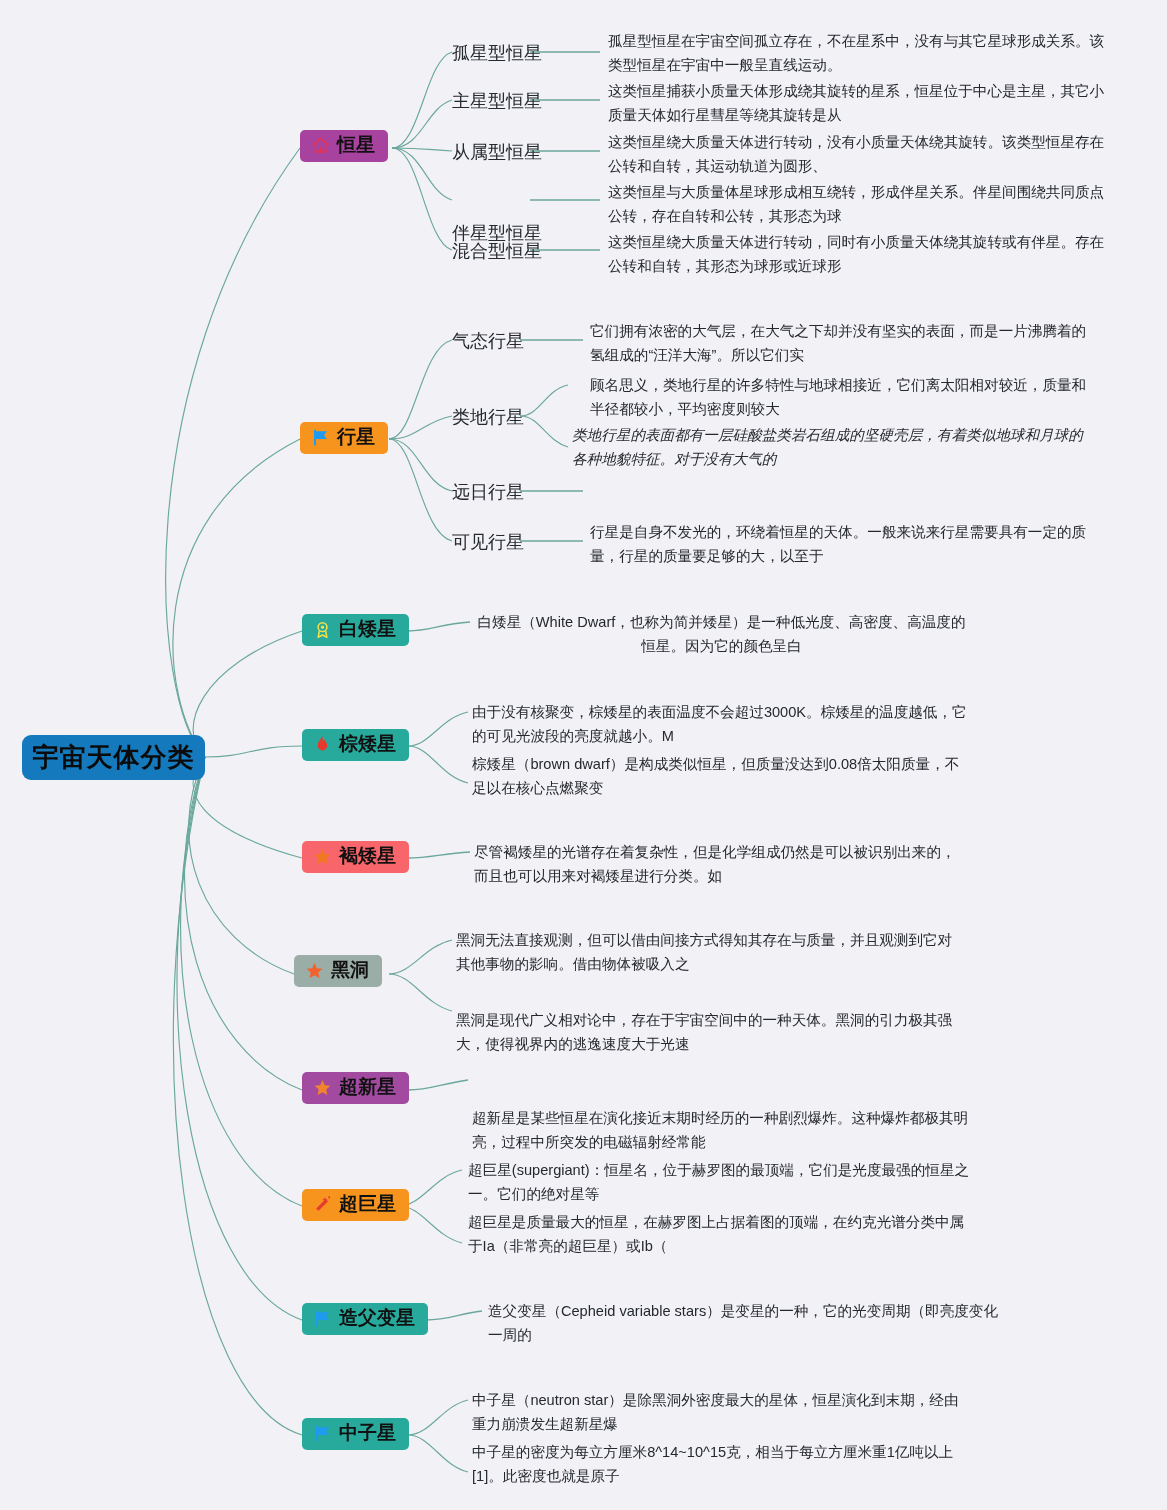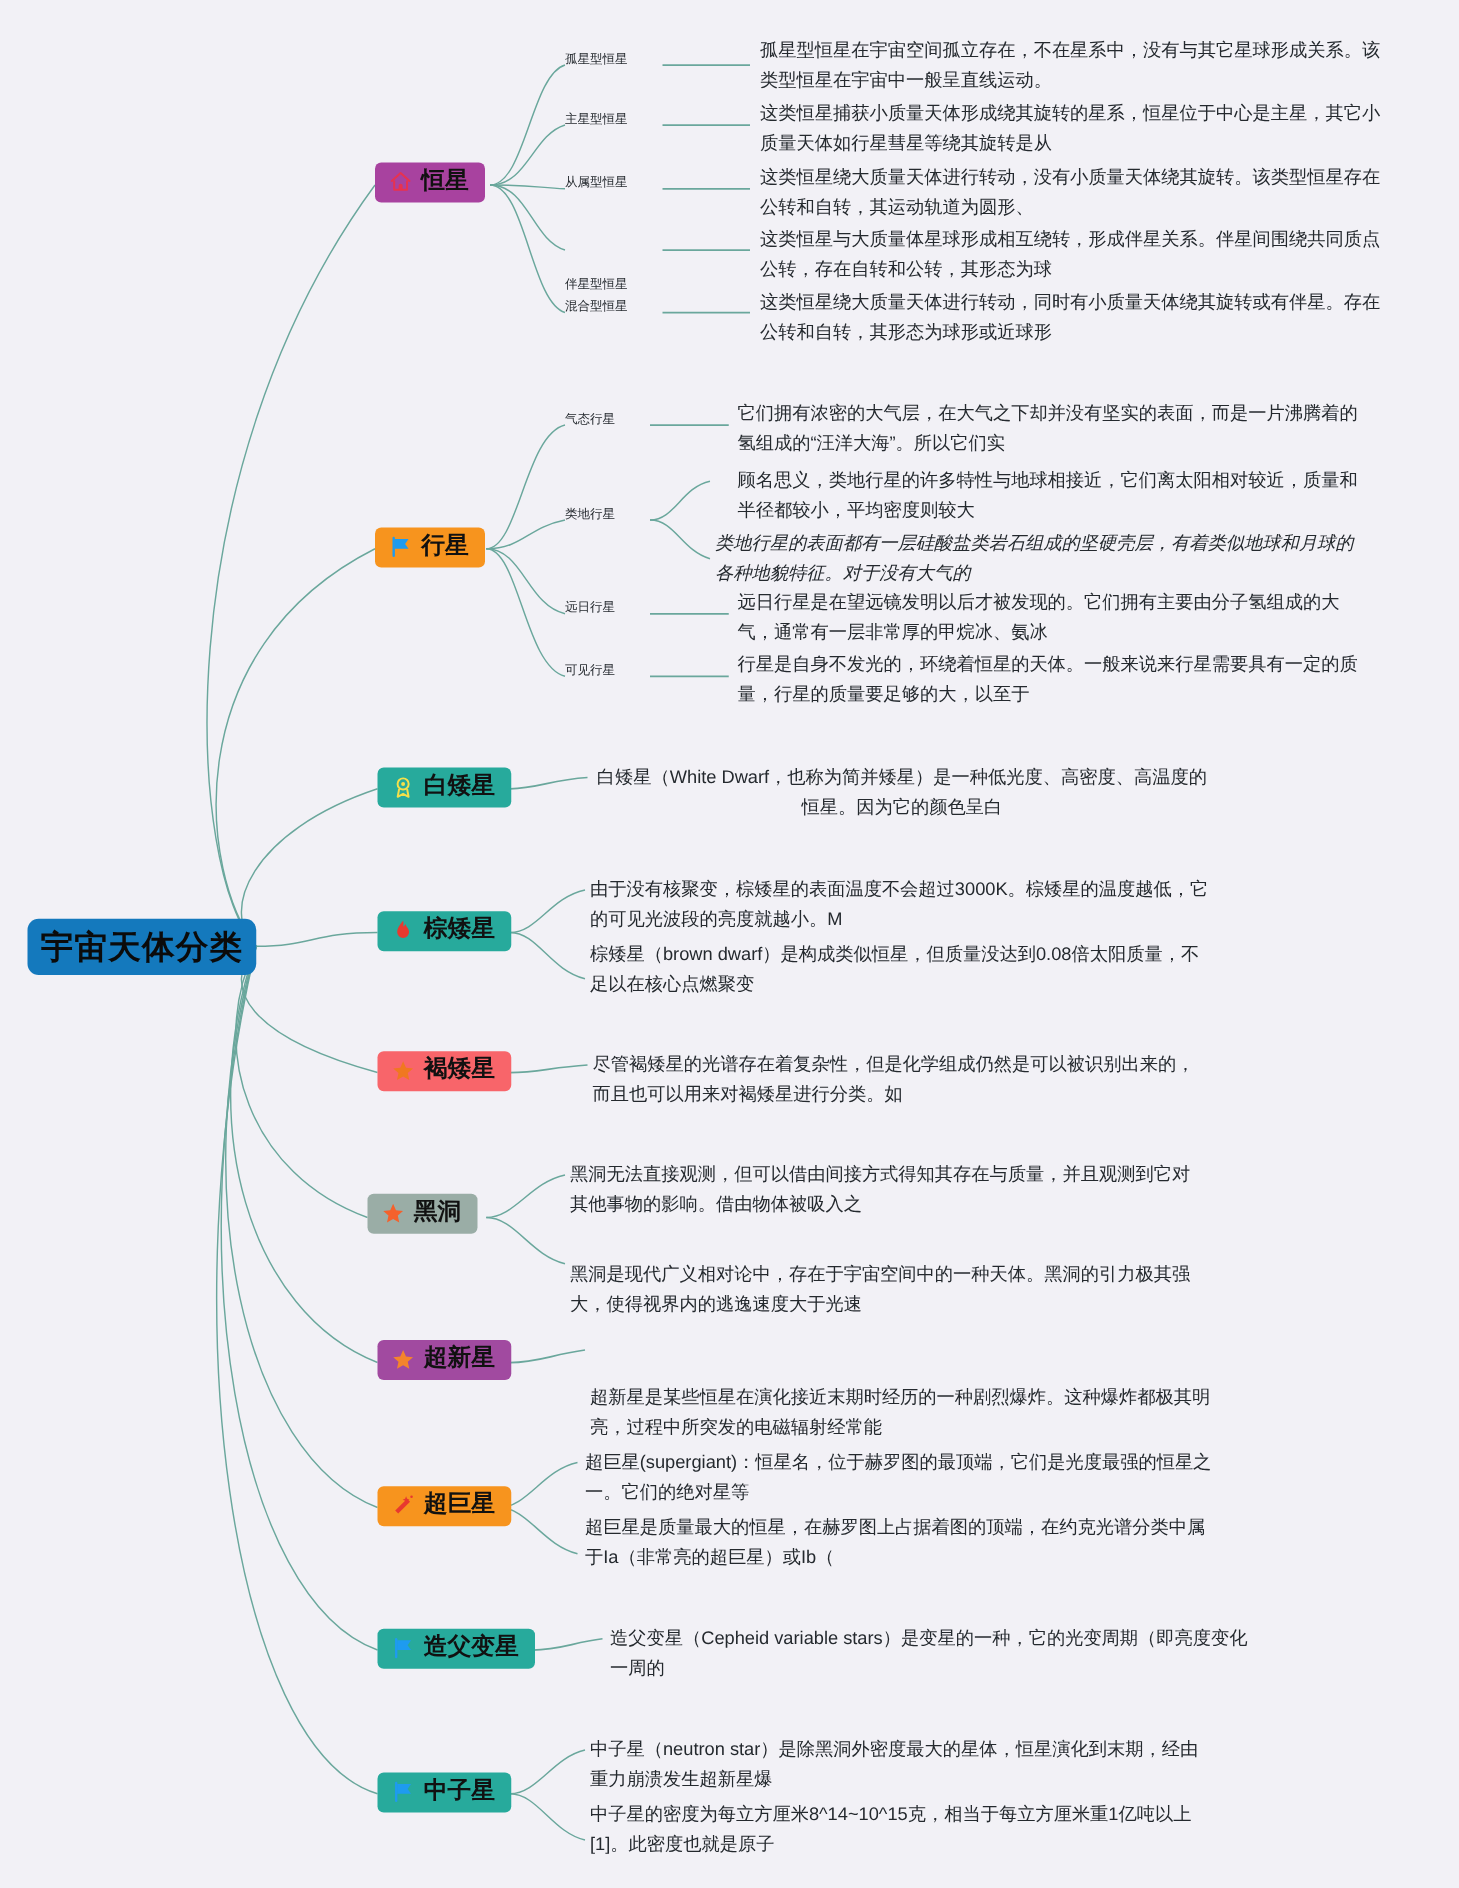--- a/index.html
+++ b/index.html
@@ -56,21 +56,21 @@
     display: inline-flex;
     align-items: center;
     justify-content: center;
     width: 19px; height: 19px;
     flex: 0 0 19px;
   }
   .topic .ico svg { display: block; }
   
   .sub {
     position: absolute;
-    font-size: 10px;
+    font-size: 18px;
     color: #24292e;
     white-space: nowrap;
     z-index: 4;
     line-height: 1.35;
   }
   
   .leaf {
     position: absolute;
     font-size: 14.6px;
     color: #24292e;
@@ -260,21 +260,20 @@
 
   <div class="leaf leaf-wide" style="left:608px; top:30px;">孤星型恒星在宇宙空间孤立存在，不在星系中，没有与其它星球形成关系。该类型恒星在宇宙中一般呈直线运动。</div>
   <div class="leaf leaf-wide" style="left:608px; top:80px;">这类恒星捕获小质量天体形成绕其旋转的星系，恒星位于中心是主星，其它小质量天体如行星彗星等绕其旋转是从</div>
   <div class="leaf leaf-wide" style="left:608px; top:131px;">这类恒星绕大质量天体进行转动，没有小质量天体绕其旋转。该类型恒星存在公转和自转，其运动轨道为圆形、</div>
   <div class="leaf leaf-wide" style="left:608px; top:181px;">这类恒星与大质量体星球形成相互绕转，形成伴星关系。伴星间围绕共同质点公转，存在自转和公转，其形态为球</div>
   <div class="leaf leaf-wide" style="left:608px; top:231px;">这类恒星绕大质量天体进行转动，同时有小质量天体绕其旋转或有伴星。存在公转和自转，其形态为球形或近球形</div>
 
   <div class="leaf" style="left:590px; top:320px; width:498px;">它们拥有浓密的大气层，在大气之下却并没有坚实的表面，而是一片沸腾着的氢组成的“汪洋大海”。所以它们实</div>
   <div class="leaf" style="left:590px; top:374px; width:498px;">顾名思义，类地行星的许多特性与地球相接近，它们离太阳相对较近，质量和半径都较小，平均密度则较大</div>
   <div class="leaf" style="left:572px; top:424px; width:516px;font-style:italic;">类地行星的表面都有一层硅酸盐类岩石组成的坚硬壳层，有着类似地球和月球的各种地貌特征。对于没有大气的</div>
-  <div class="leaf" style="left:590px; top:471px; width:498px;">远日行星是在望远镜发明以后才被发现的。它们拥有主要由分子氢组成的大气，通常有一层非常厚的甲烷冰、氨冰</div>
   <div class="leaf" style="left:590px; top:521px; width:498px;">行星是自身不发光的，环绕着恒星的天体。一般来说来行星需要具有一定的质量，行星的质量要足够的大，以至于</div>
 
   <div class="leaf" style="left:474px; top:611px; width:495px;text-align:center;">白矮星（White Dwarf，也称为简并矮星）是一种低光度、高密度、高温度的恒星。因为它的颜色呈白</div>
 
   <div class="leaf" style="left:472px; top:701px; width:498px;">由于没有核聚变，棕矮星的表面温度不会超过3000K。棕矮星的温度越低，它的可见光波段的亮度就越小。M</div>
   <div class="leaf" style="left:472px; top:753px; width:498px;">棕矮星（brown dwarf）是构成类似恒星，但质量没达到0.08倍太阳质量，不足以在核心点燃聚变</div>
 
   <div class="leaf" style="left:456px; top:929px; width:500px;">黑洞无法直接观测，但可以借由间接方式得知其存在与质量，并且观测到它对其他事物的影响。借由物体被吸入之</div>
 
   <div class="leaf" style="left:474px; top:841px; width:495px;">尽管褐矮星的光谱存在着复杂性，但是化学组成仍然是可以被识别出来的，而且也可以用来对褐矮星进行分类。如</div>

